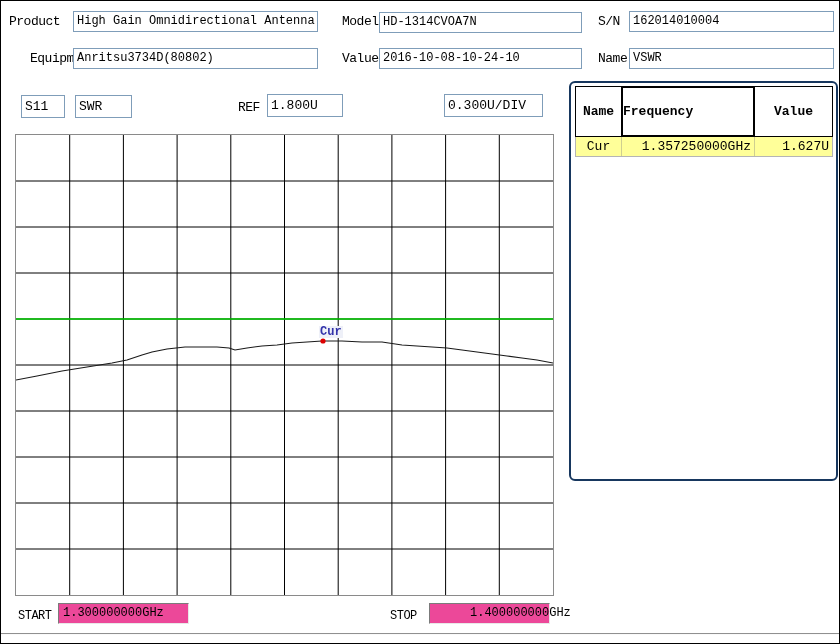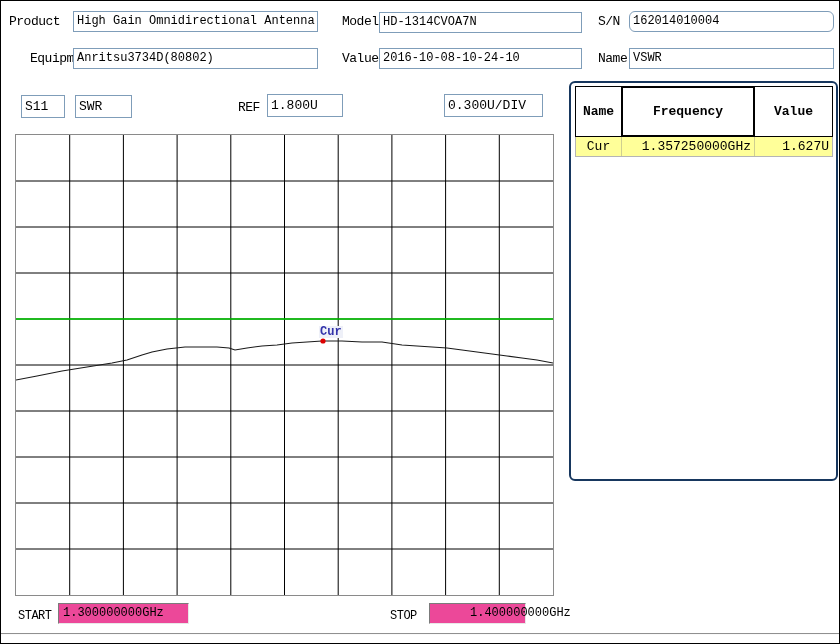--- a/index.html
+++ b/index.html
@@ -30,40 +30,40 @@
     position:absolute;font-size:12px;line-height:12px;font-weight:bold;
     padding:0 1px;background:#EEF0F8;white-space:nowrap;
   }
   .panel{
     position:absolute;left:568px;top:80px;width:269px;height:400px;
     border:2px solid #17375E;border-radius:6px;background:#fff;box-sizing:border-box;
   }
   .mtable{position:absolute;left:4px;top:3px;width:258px;font-size:13px;}
   .mhead{display:flex;align-items:center;border:1px solid #000;font-weight:bold;background:#fff;position:relative;}
   .mh1{width:45px;text-align:center;padding:2px 0;}
-  .mh2{width:134px;text-align:center;padding:16px 0;border:2px solid #000;margin:-1px 0;background:#fff;box-sizing:border-box;}
+  .mh2{width:134px;padding:16px 0;border:2px solid #000;margin:-1px 0;background:#fff;box-sizing:border-box;}
   .mh3{flex:1;text-align:center;padding:2px 0;}
   .mrow{display:flex;border:1px solid #b5b5b5;border-top:none;}
   .mc1{width:45px;text-align:center;padding:2px 0;}
   .mc2{width:134px;text-align:right;padding:2px 3px;border-left:1px solid #cfcf90;border-right:1px solid #cfcf90;box-sizing:border-box;}
   .mc3{flex:1;text-align:right;padding:2px 3px;}
   .divider{position:absolute;left:0;top:632px;width:840px;height:1px;background:#909090;}
   .divider2{position:absolute;left:0;top:633px;width:840px;height:1px;background:#fafafa;}
 </style>
 </head>
 <body>
 
 <div class="window">
 
   <span class="lbl" style="left:8px;top:13px;">Product</span>
   <div class="tbox" style="left:72px;top:10px;width:245px;">High Gain Omnidirectional Antenna</div>
   <span class="lbl" style="left:341px;top:13px;">Model</span>
   <div class="tbox" style="left:378px;top:11px;width:203px;">HD-1314CVOA7N</div>
   <span class="lbl" style="left:597px;top:13px;">S/N</span>
-  <div class="tbox" style="left:628px;top:10px;width:205px;border-radius:6px;">162014010004</div>
+  <div class="tbox" style="left:628px;top:10px;width:205px;">162014010004</div>
 
   <span class="lbl" style="left:6px;top:50px;margin-left:23px;">Equipment</span>
   <div class="tbox" style="left:72px;top:47px;width:245px;">Anritsu3734D(80802)</div>
   <span class="lbl" style="left:341px;top:50px;">Value</span>
   <div class="tbox" style="left:378px;top:47px;width:203px;">2016-10-08-10-24-10</div>
   <span class="lbl" style="left:597px;top:50px;">Name</span>
   <div class="tbox" style="left:628px;top:47px;width:205px;">VSWR</div>
 
   <div class="tbox pbox" style="left:20px;top:94px;width:44px;">S11</div>
   <div class="tbox pbox" style="left:74px;top:94px;width:57px;">SWR</div>
@@ -94,21 +94,21 @@
         <line x1="0" y1="184" x2="537" y2="184" stroke="#00CC00" stroke-width="1.6"></line>
         <polyline points="0,245 21,241 46,236 71,232 96,228 111,225 126,220 136,217 151,214 169,212 186,212 201,212 213,213 219,215 231,213 246,211 261,210 276,208 291,207 306,206 326,206 346,207 366,207 386,210 401,211 416,212 431,213 446,215 461,217 476,219 491,221 506,223 521,225 537,228" fill="none" stroke="#1A1A1A" stroke-width="1.1"></polyline>
         <circle cx="307" cy="206" r="2.6" fill="#DD0000"></circle>
       </svg>
     <div id="cur-label" style="color: rgb(51, 51, 170); left: 303px; top: 191px;">Cur</div>
   </div>
 
   <span class="lbl slbl" style="left:17px;top:608px;">START</span>
   <div class="sbox" style="left:57px;top:602px;width:131px;">1.300000000GHz</div>
   <span class="lbl slbl" style="left:389px;top:608px;">STOP</span>
-  <div class="sbox" style="left:428px;top:602px;width:97px;padding-left:40px;">1.400000000GHz</div>
+  <div class="sbox" style="left:428px;top:602px;width:121px;padding-left:40px;">1.400000000GHz</div>
 
   <div class="panel">
     <div class="mtable">
       <div class="mhead">
         <div class="mh1">Name</div>
         <div class="mh2">Frequency</div>
         <div class="mh3">Value</div>
       </div>
       <div class="mrow" id="marker-row" style="background: rgb(255, 255, 153);">
         <div class="mc1">Cur</div>

